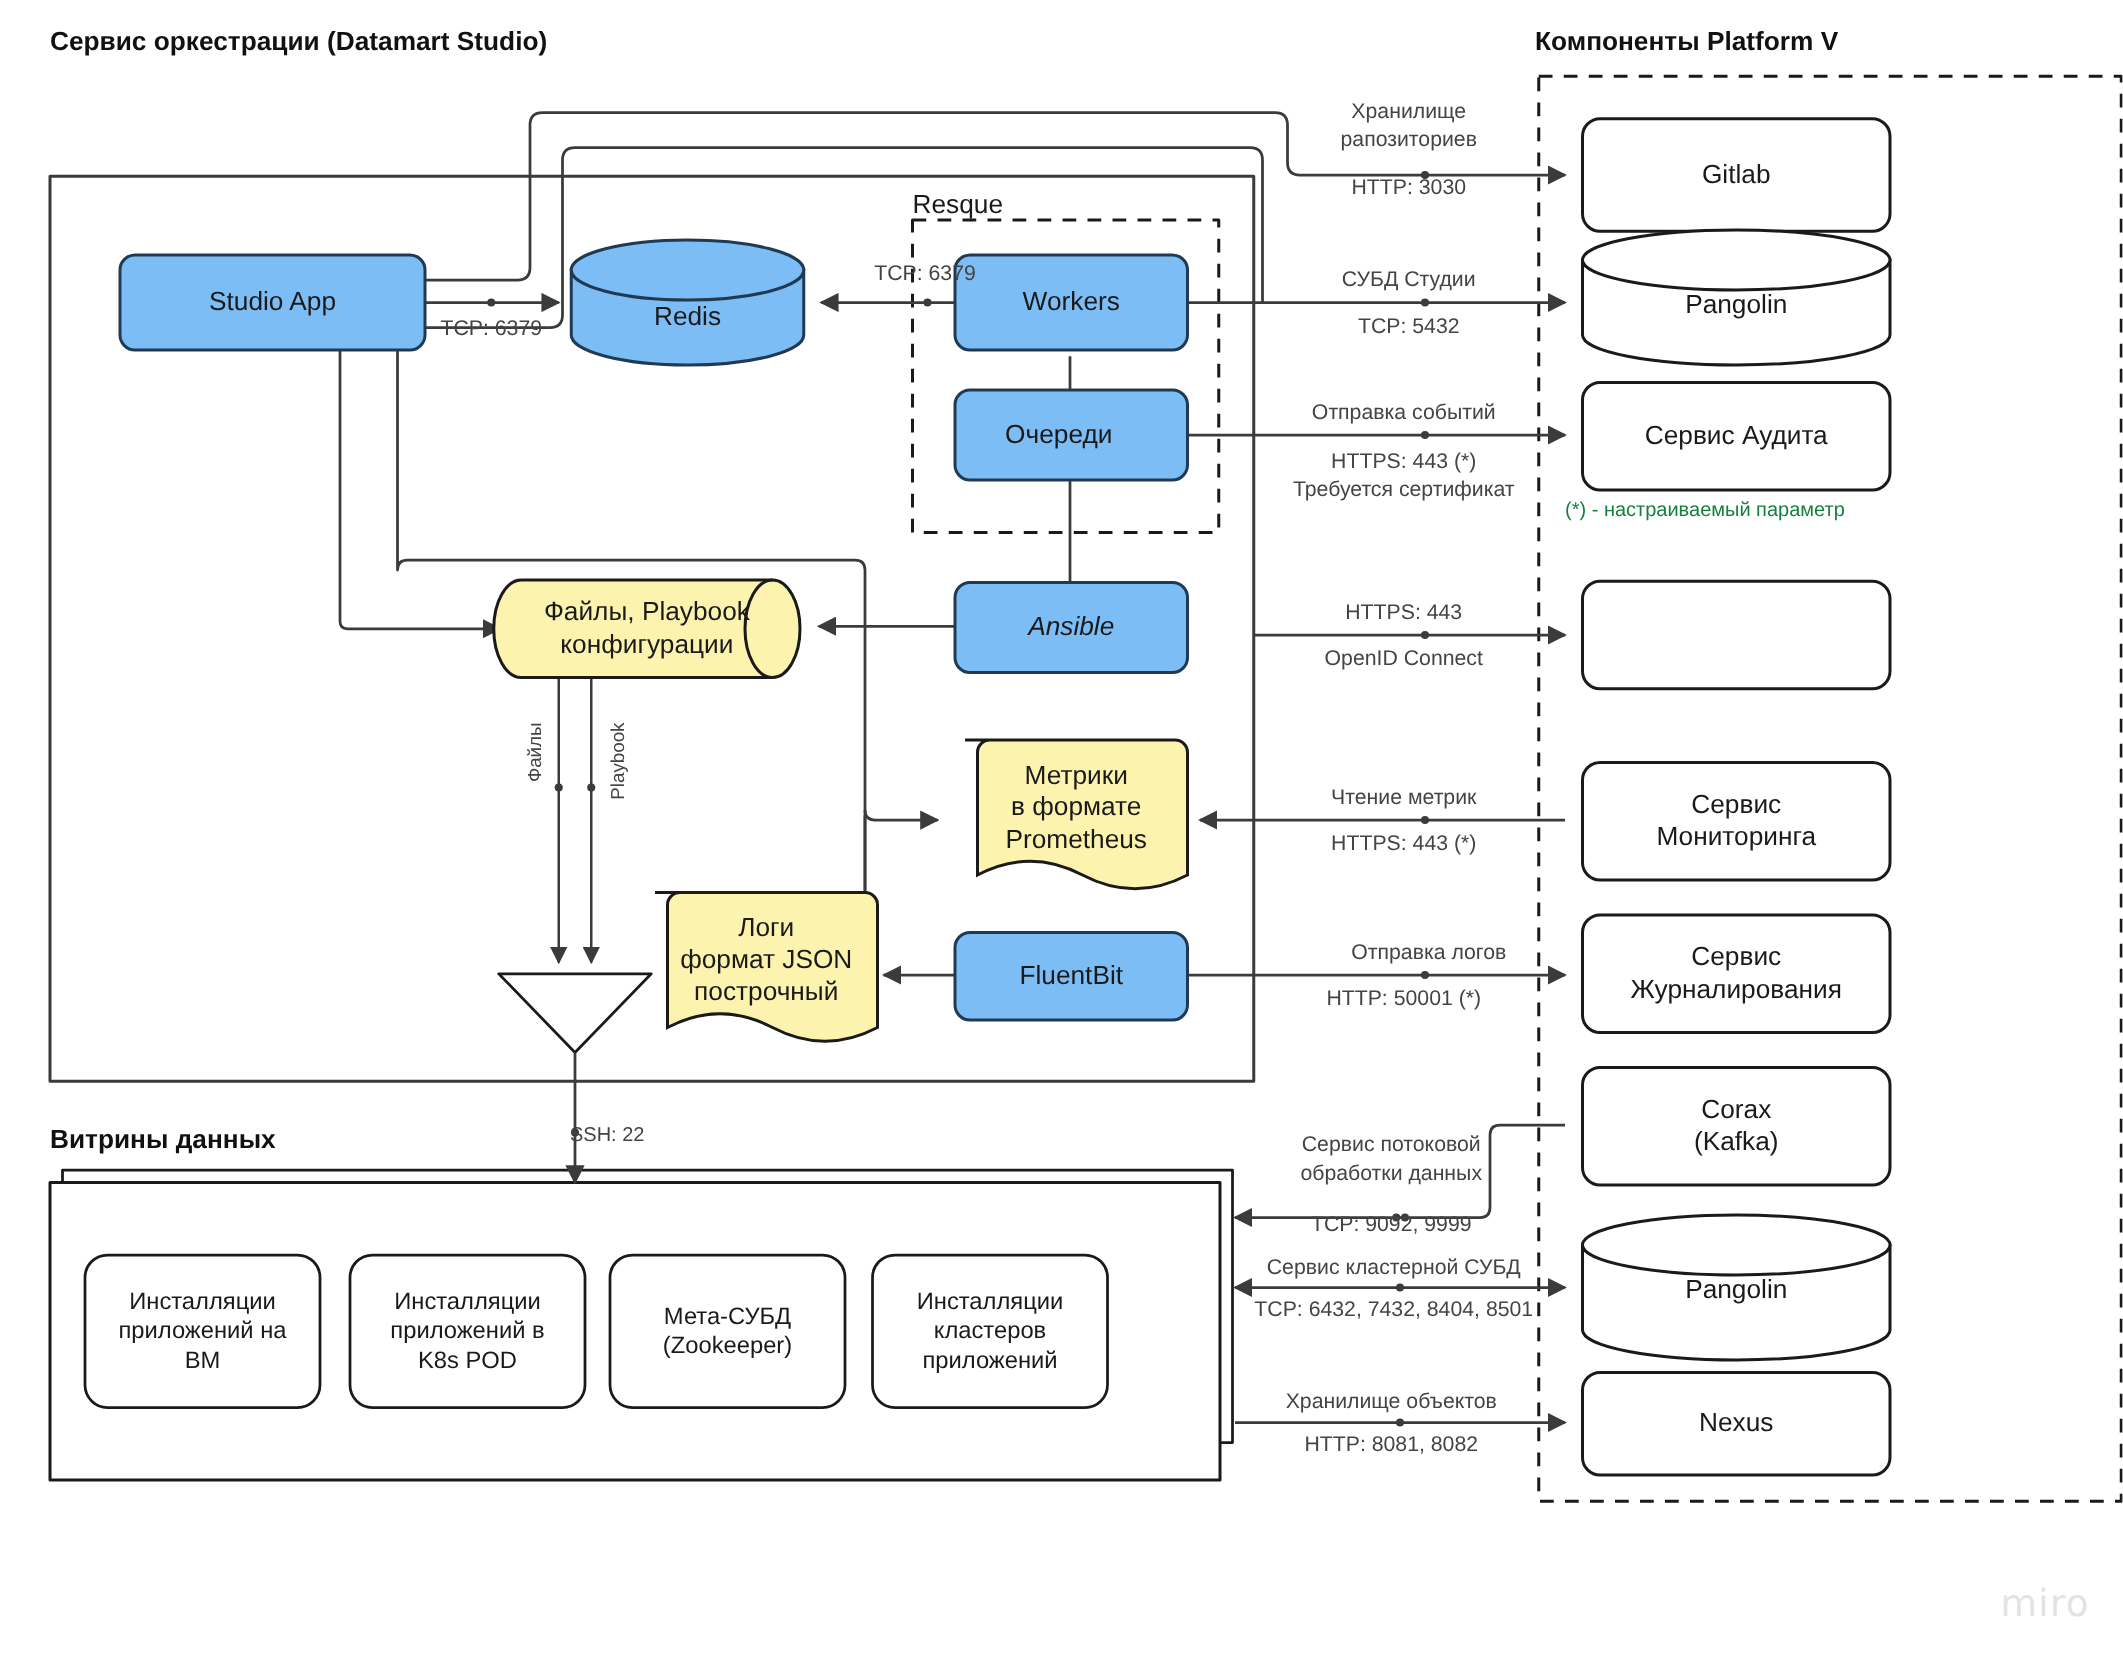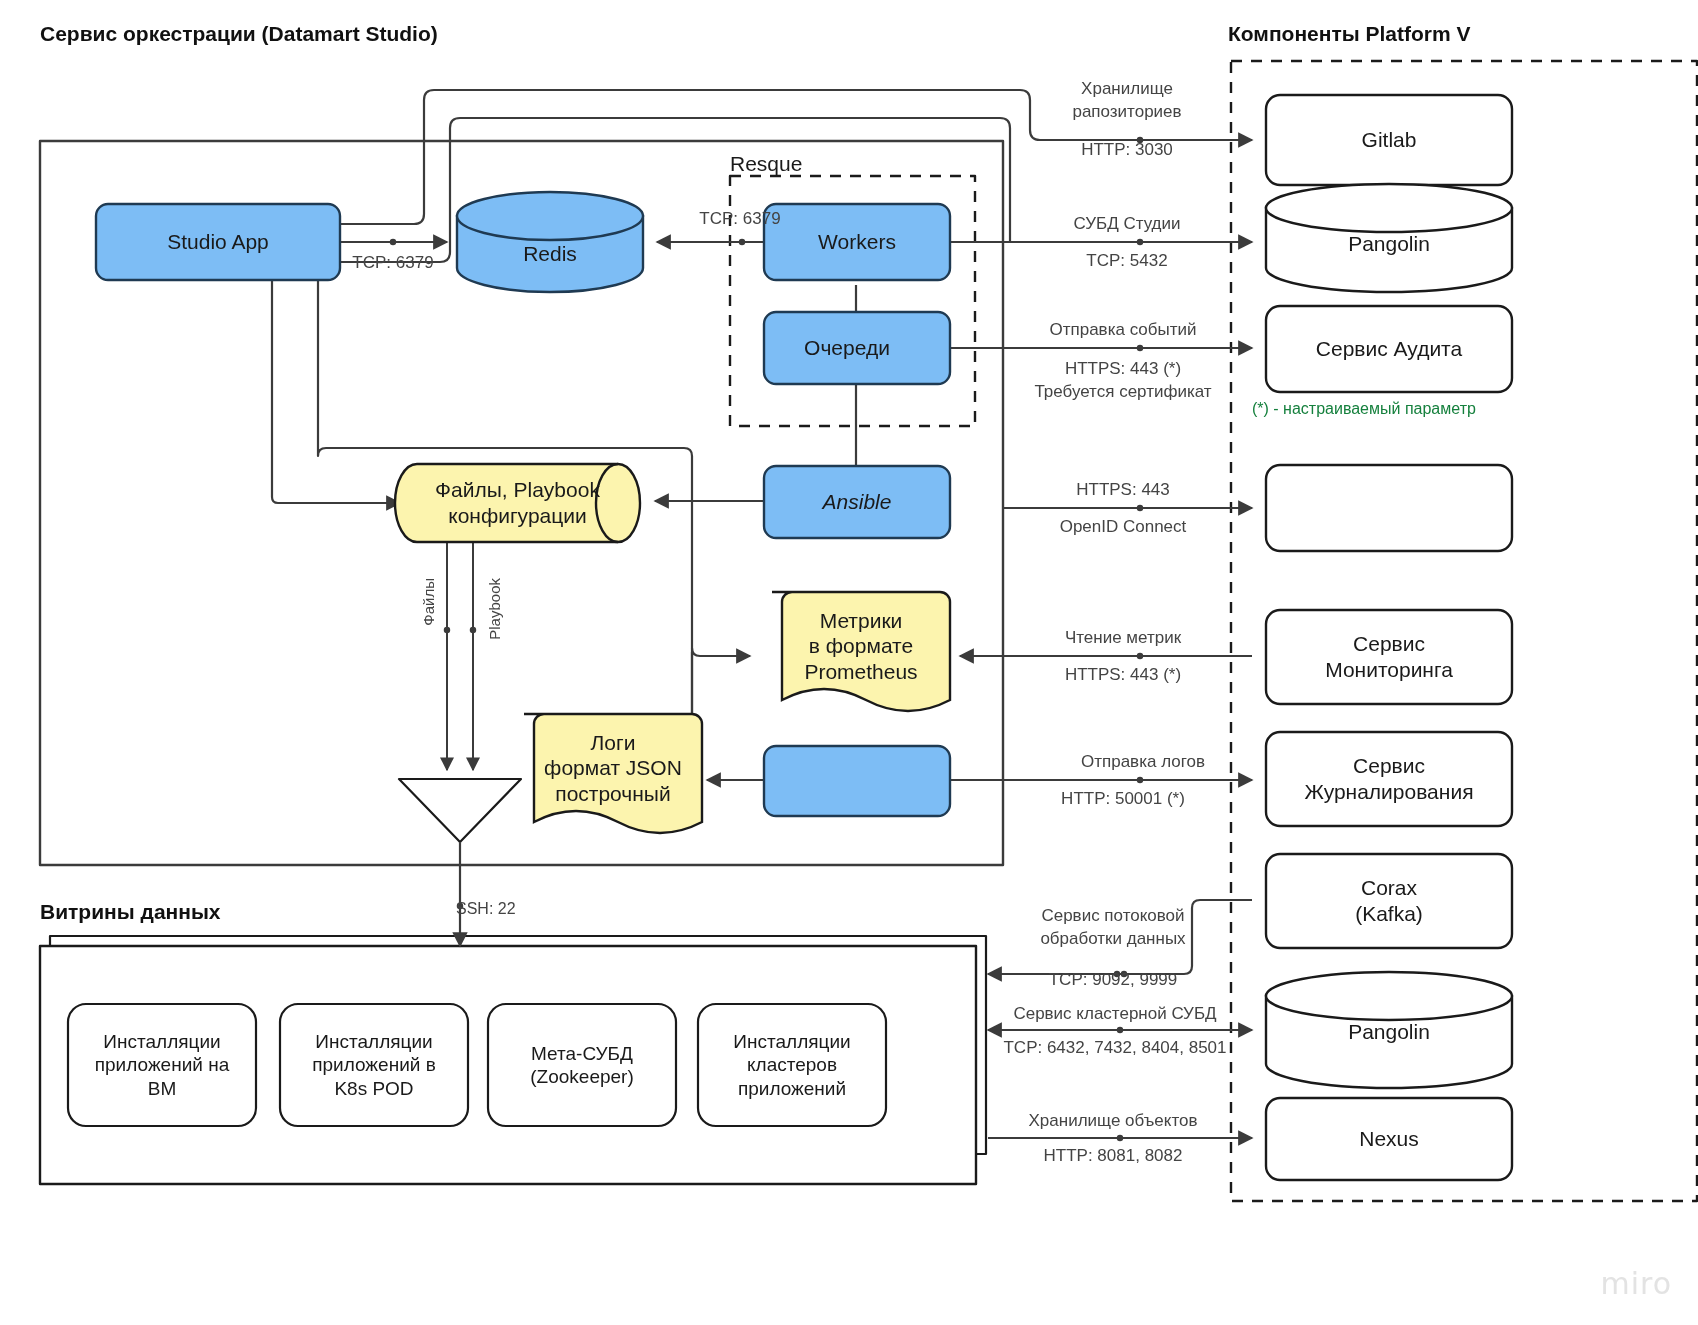--- a/index.html
+++ b/index.html
@@ -166,20 +166,21 @@
 <div class="node-t" style="left:764px;top:312px;width:166px;height:72px;">Очереди</div>
 <div class="node-t" style="left:764px;top:466px;width:186px;height:72px;font-style:italic;">Ansible</div>
 <div class="node-t" style="left:417px;top:464px;width:201px;height:78px;">Файлы, Playbook
 конфигурации</div>
 <div class="node-t" style="left:772px;top:596px;width:178px;height:100px;">Метрики
 в формате
 Prometheus</div>
 <div class="node-t" style="left:524px;top:718px;width:178px;height:100px;">Логи
 формат JSON
 построчный</div>
+<div class="node-t" style="left:764px;top:746px;width:186px;height:70px;">FluentBit</div>
 
 <div class="node-t" style="left:1266px;top:95px;width:246px;height:90px;">Gitlab</div>
 <div class="node-t" style="left:1266px;top:208px;width:246px;height:72px;">Pangolin</div>
 <div class="node-t" style="left:1266px;top:306px;width:246px;height:86px;">Сервис Аудита</div>
 <div class="node-t" style="left:1266px;top:610px;width:246px;height:94px;">Сервис
 Мониторинга</div>
 <div class="node-t" style="left:1266px;top:732px;width:246px;height:94px;">Сервис
 Журналирования</div>
 <div class="node-t" style="left:1266px;top:854px;width:246px;height:94px;">Corax
 (Kafka)</div>

